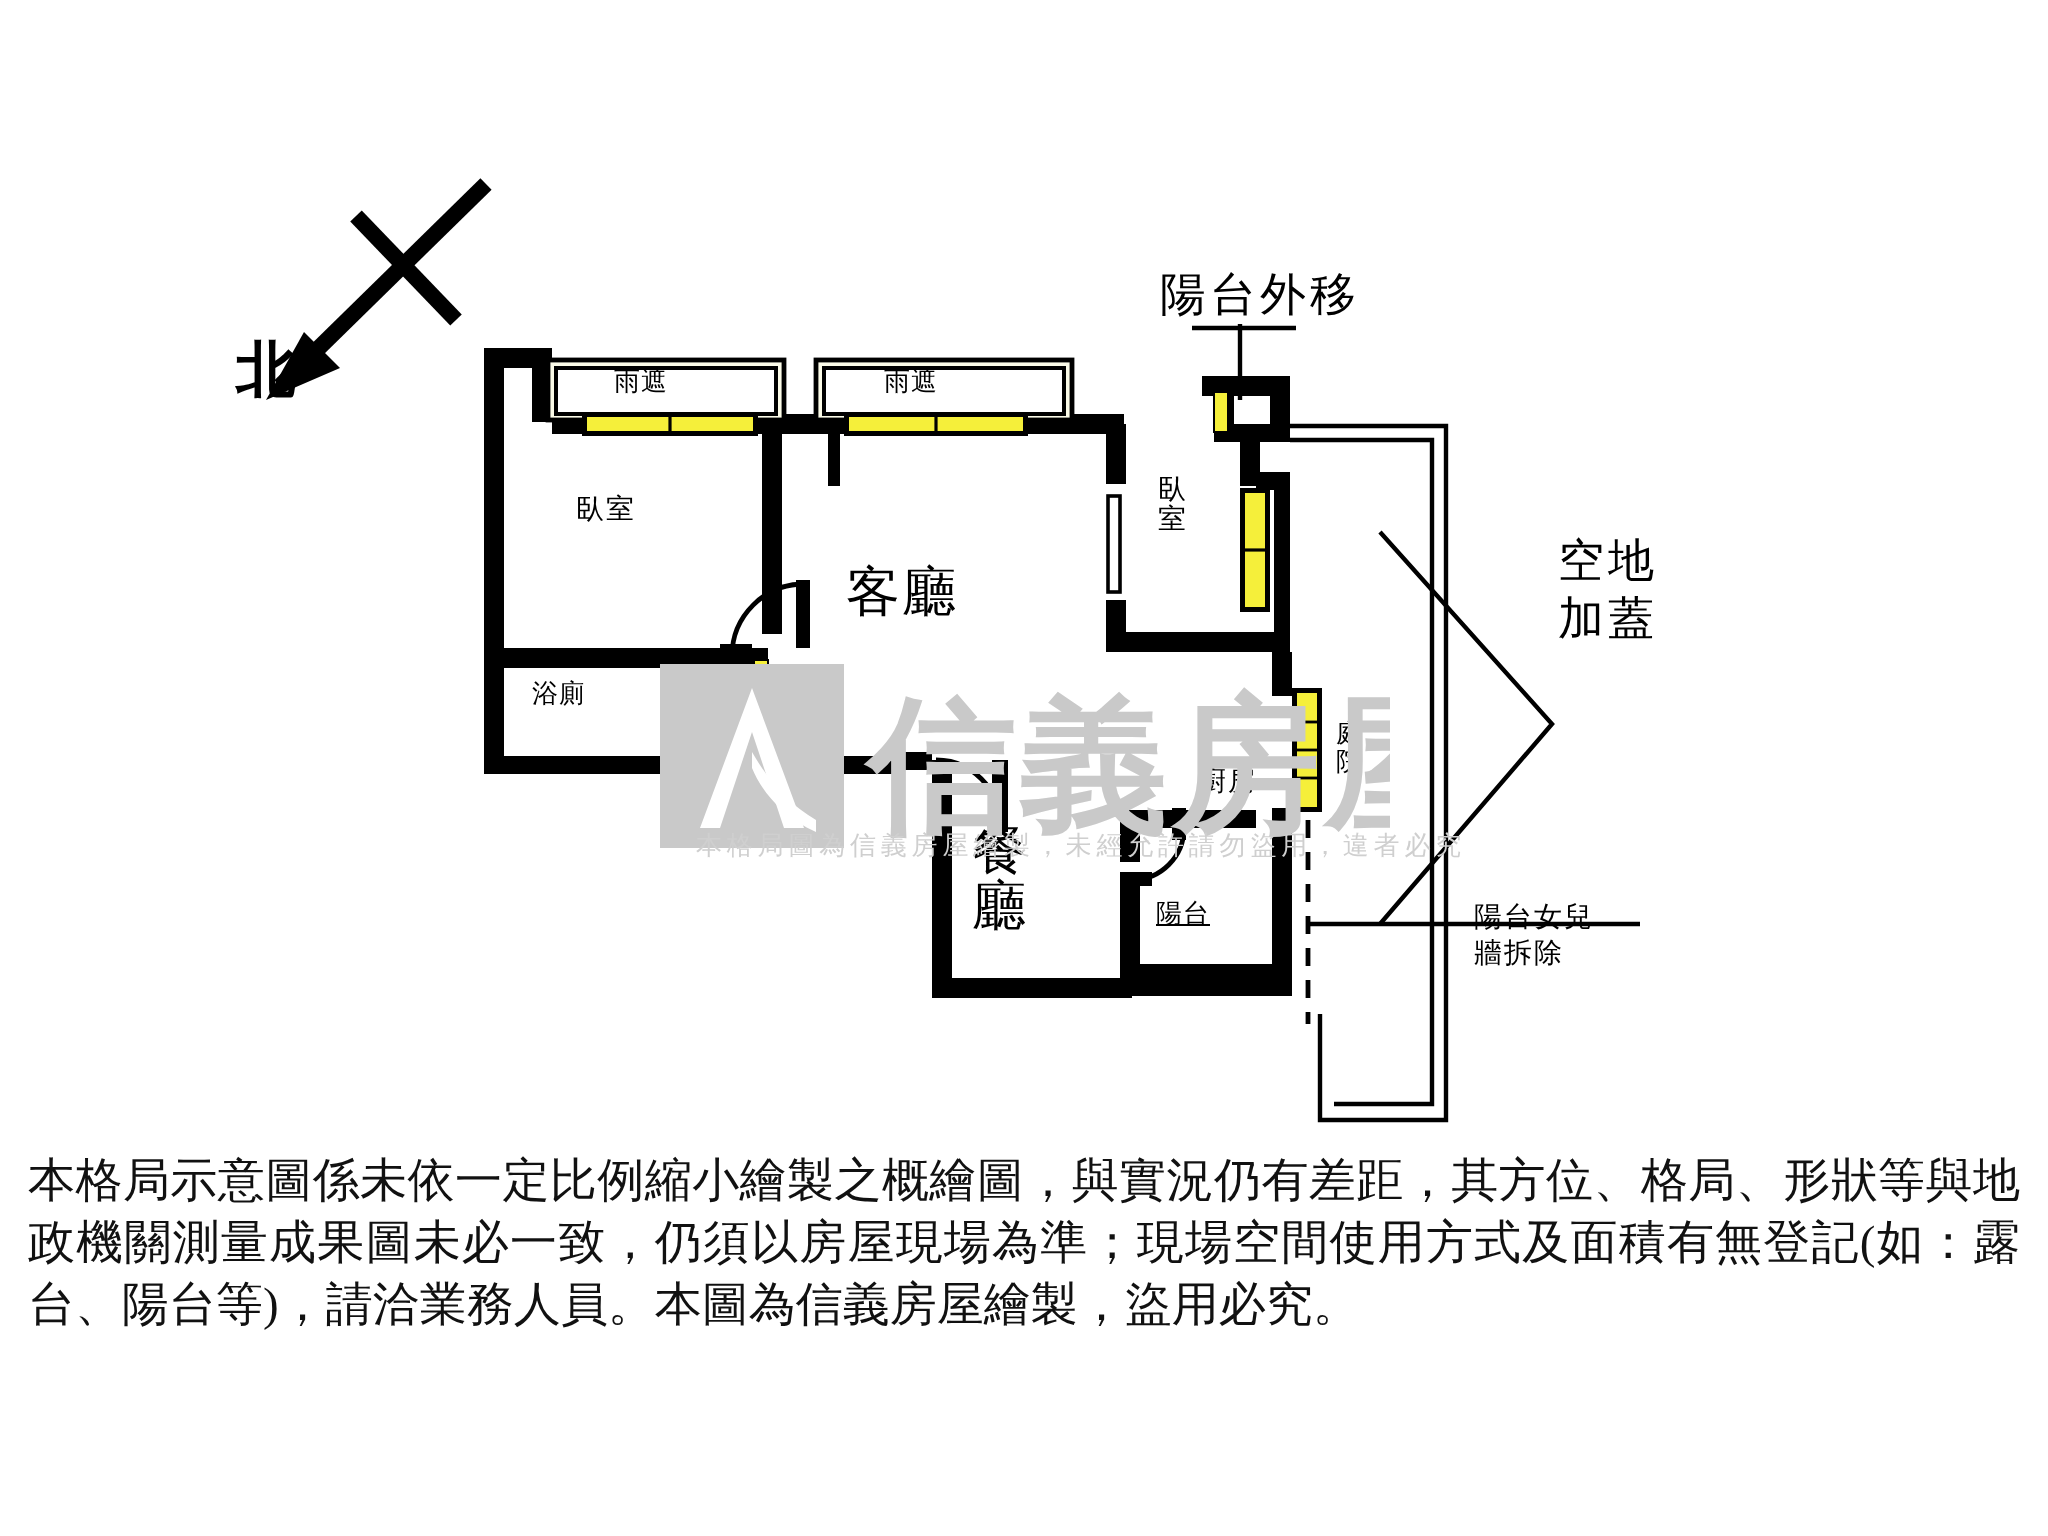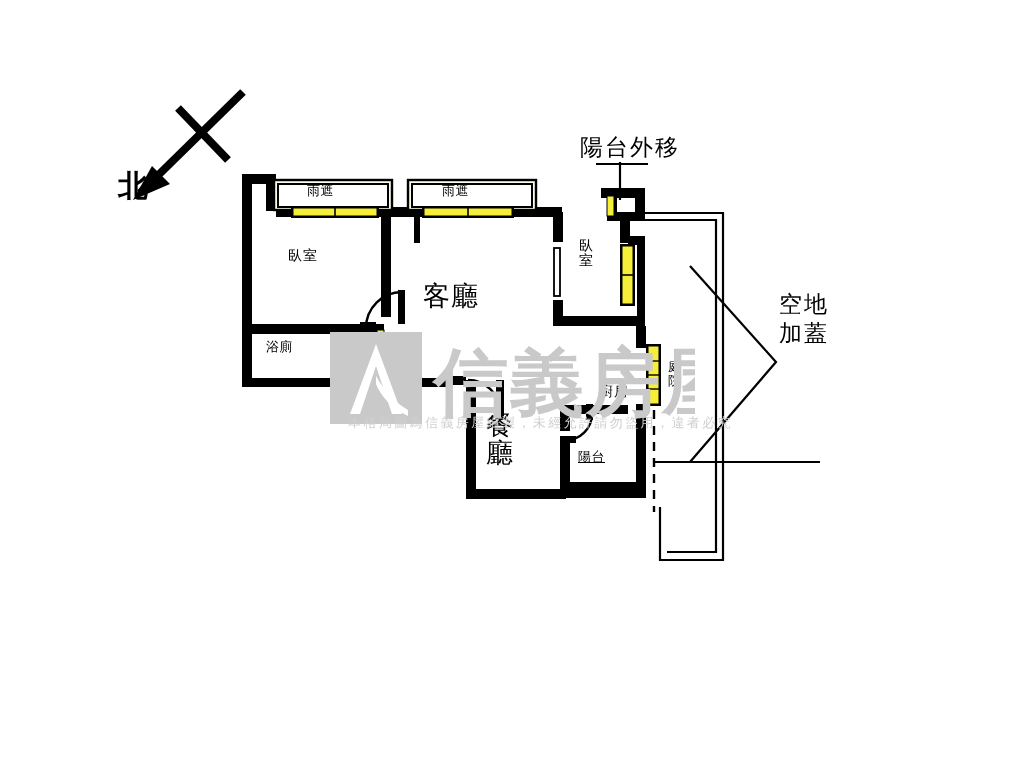--- a/index.html
+++ b/index.html
@@ -251,28 +251,31 @@
 
   <div class="label label-md" style="left:572px; top:385px;margin-left:27px;">廚房</div>
 
   <div class="label label-sm" style="left:668px; top:360px;">庭
 院</div>
 
   <div class="label label-sm" style="left:578px; top:450px;text-decoration:underline;">陽台</div>
 
   <div class="label label-annot" style="left:580px; top:136px;text-align:right;">陽台外移</div>
 
-  <div class="label label-annot" style="left:779px; top:267px; line-height:1.25;margin-top:24px;">空地
+  <div class="label label-annot" style="left:779px; top:267px; line-height:1.25;">空地
 加蓋</div>
 
+  <div class="label label-md" style="left:737px; top:451px; line-height:1.3; text-align:left;">陽台女兒
+牆拆除</div>
 
   <svg id="watermark" viewBox="0 0 365 105">
     <g fill="#c9c9c9">
       <rect x="0" y="4" width="92" height="92"></rect>
       <path d="M 46 16 L 20 86 L 30 86 L 46 38 L 62 86 L 72 86 Z" fill="#ffffff"></path>
       <path d="M 46 48 C 54 62 64 74 78 82 L 78 88 C 60 80 50 66 46 56 Z" fill="#ffffff"></path>
     </g>
     <text x="104" y="80" font-family="DejaVu Sans, Liberation Sans, sans-serif" font-size="74" font-weight="700" fill="#c9c9c9" letter-spacing="2">信義房屋</text>
   </svg>
   <div id="wm-sub">本格局圖為信義房屋繪製，未經允許請勿盜用，違者必究</div>
 
+  <div id="disclaimer">本格局示意圖係未依一定比例縮小繪製之概繪圖，與實況仍有差距，其方位、格局、形狀等與地政機關測量成果圖未必一致，仍須以房屋現場為準；現場空間使用方式及面積有無登記(如：露台、陽台等)，請洽業務人員。本圖為信義房屋繪製，盜用必究。</div>
 
 </div>
 
 </body></html>

